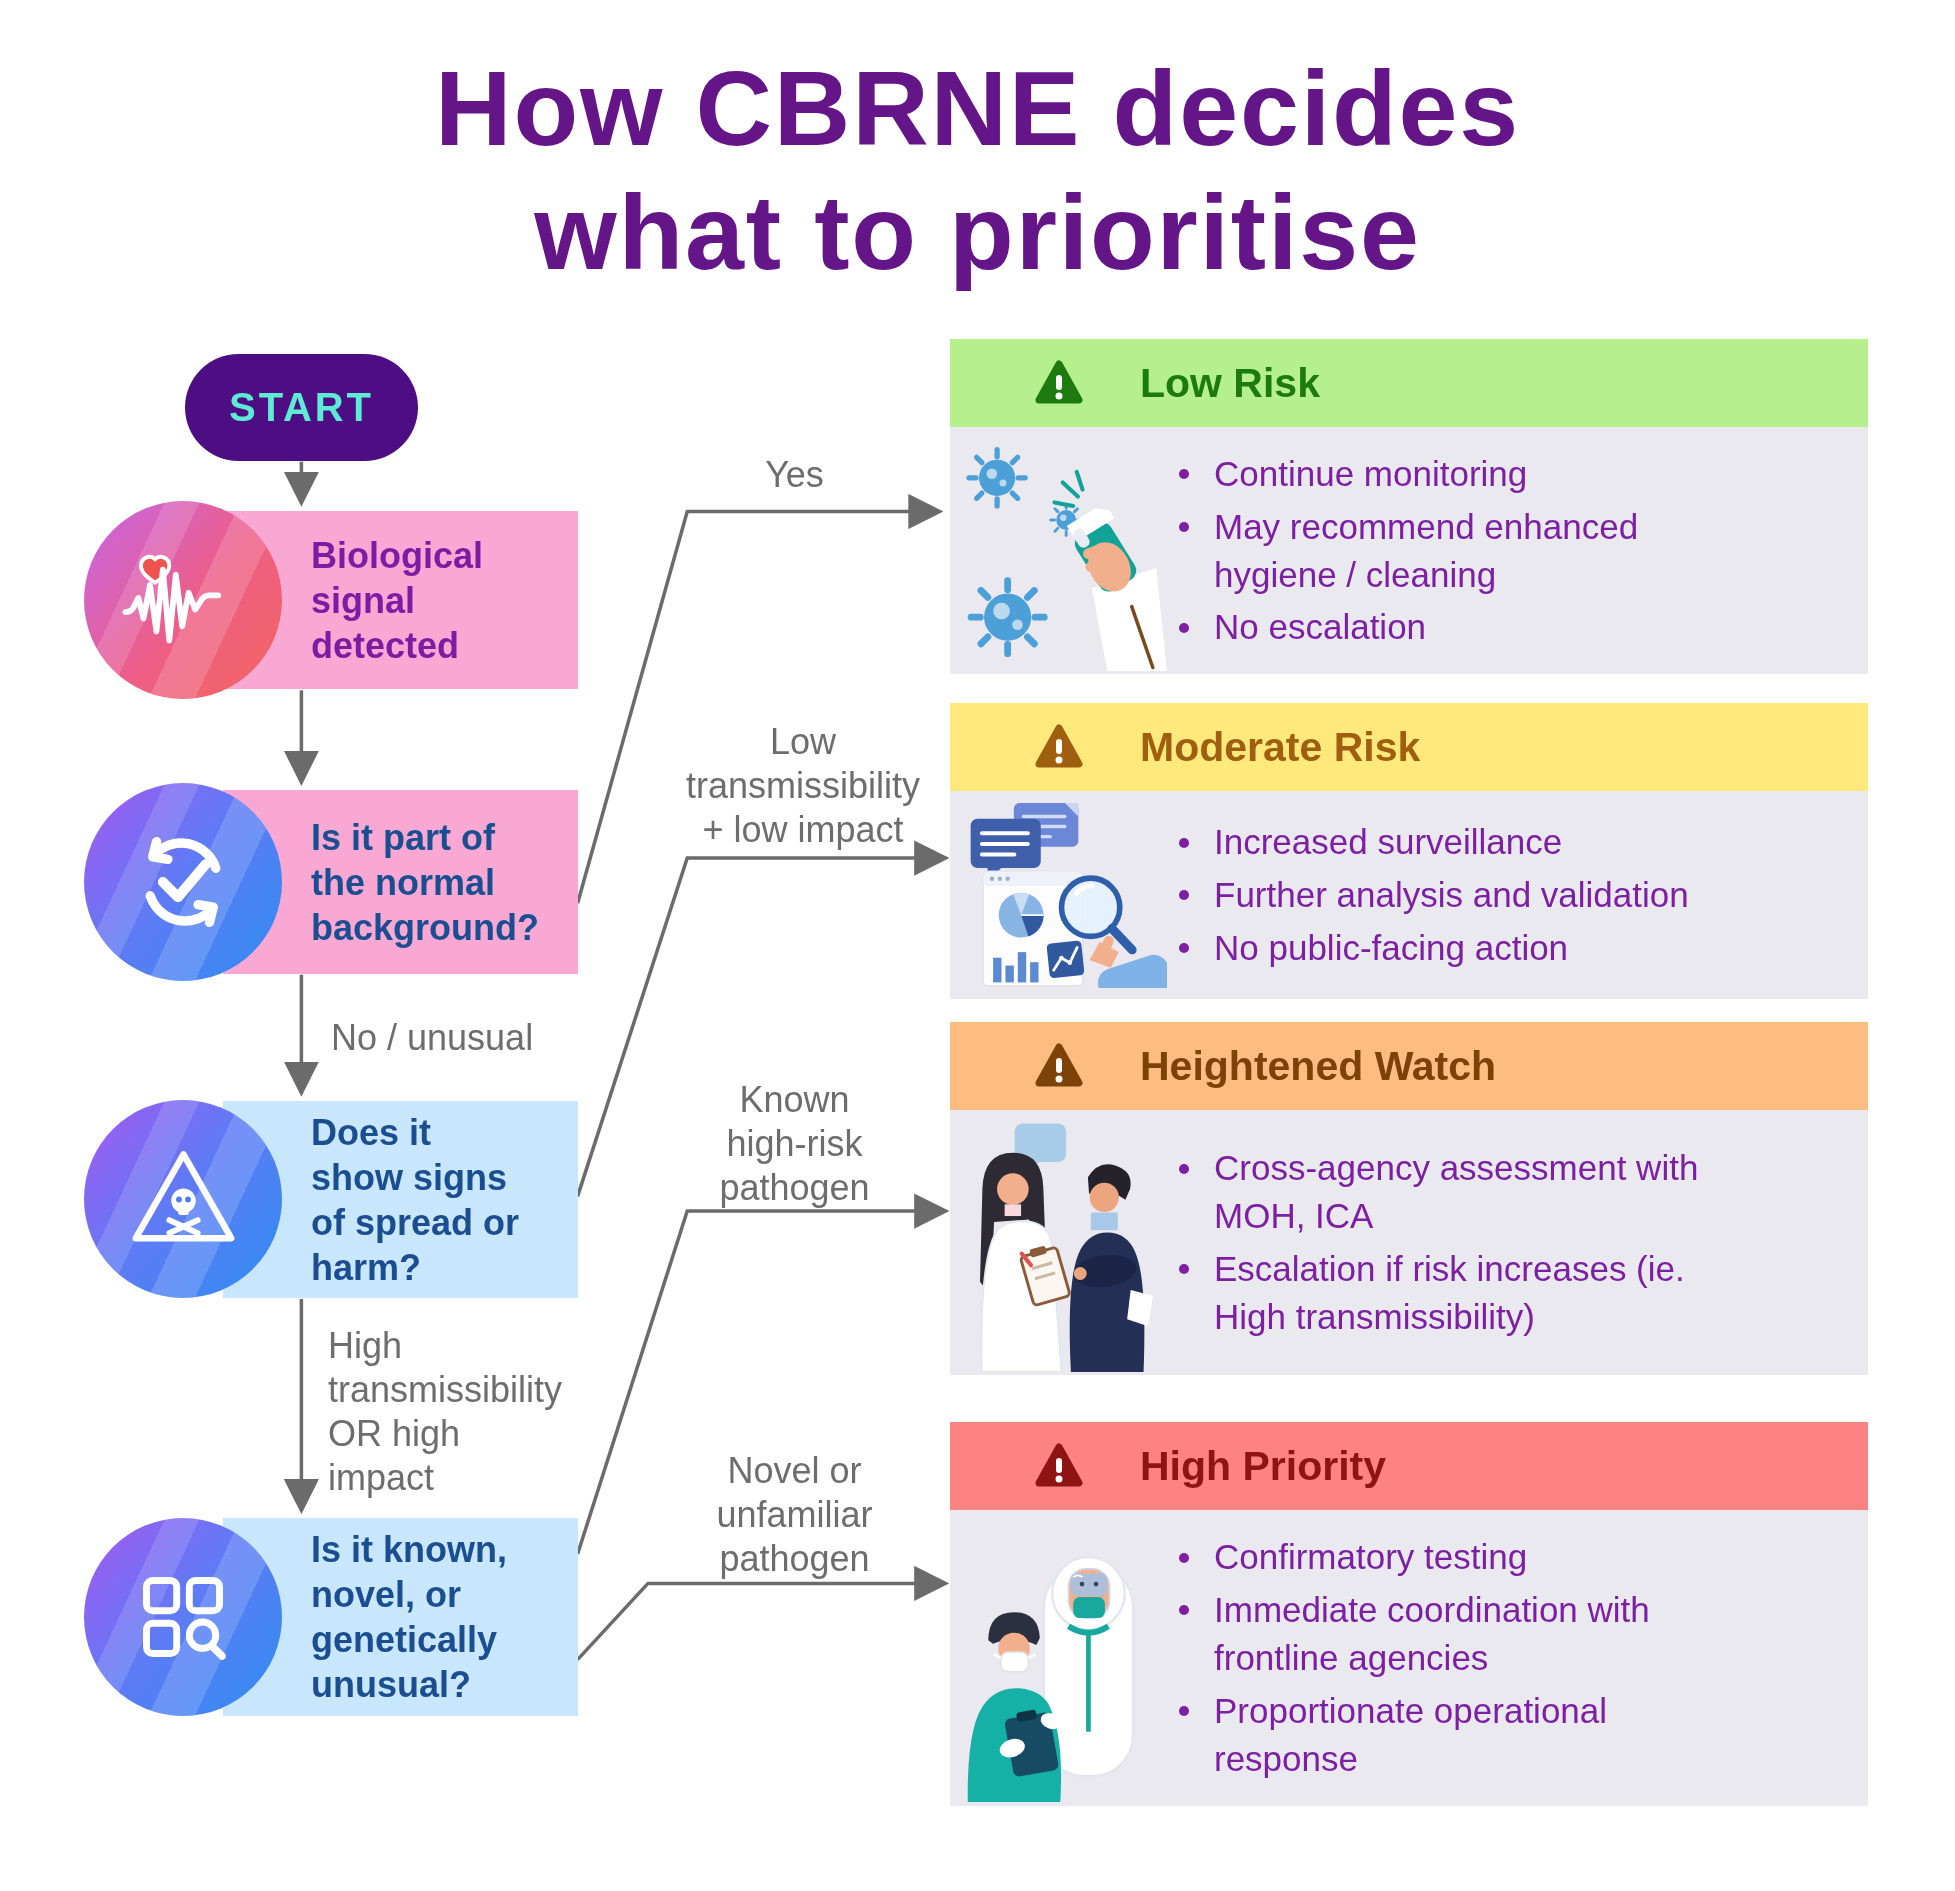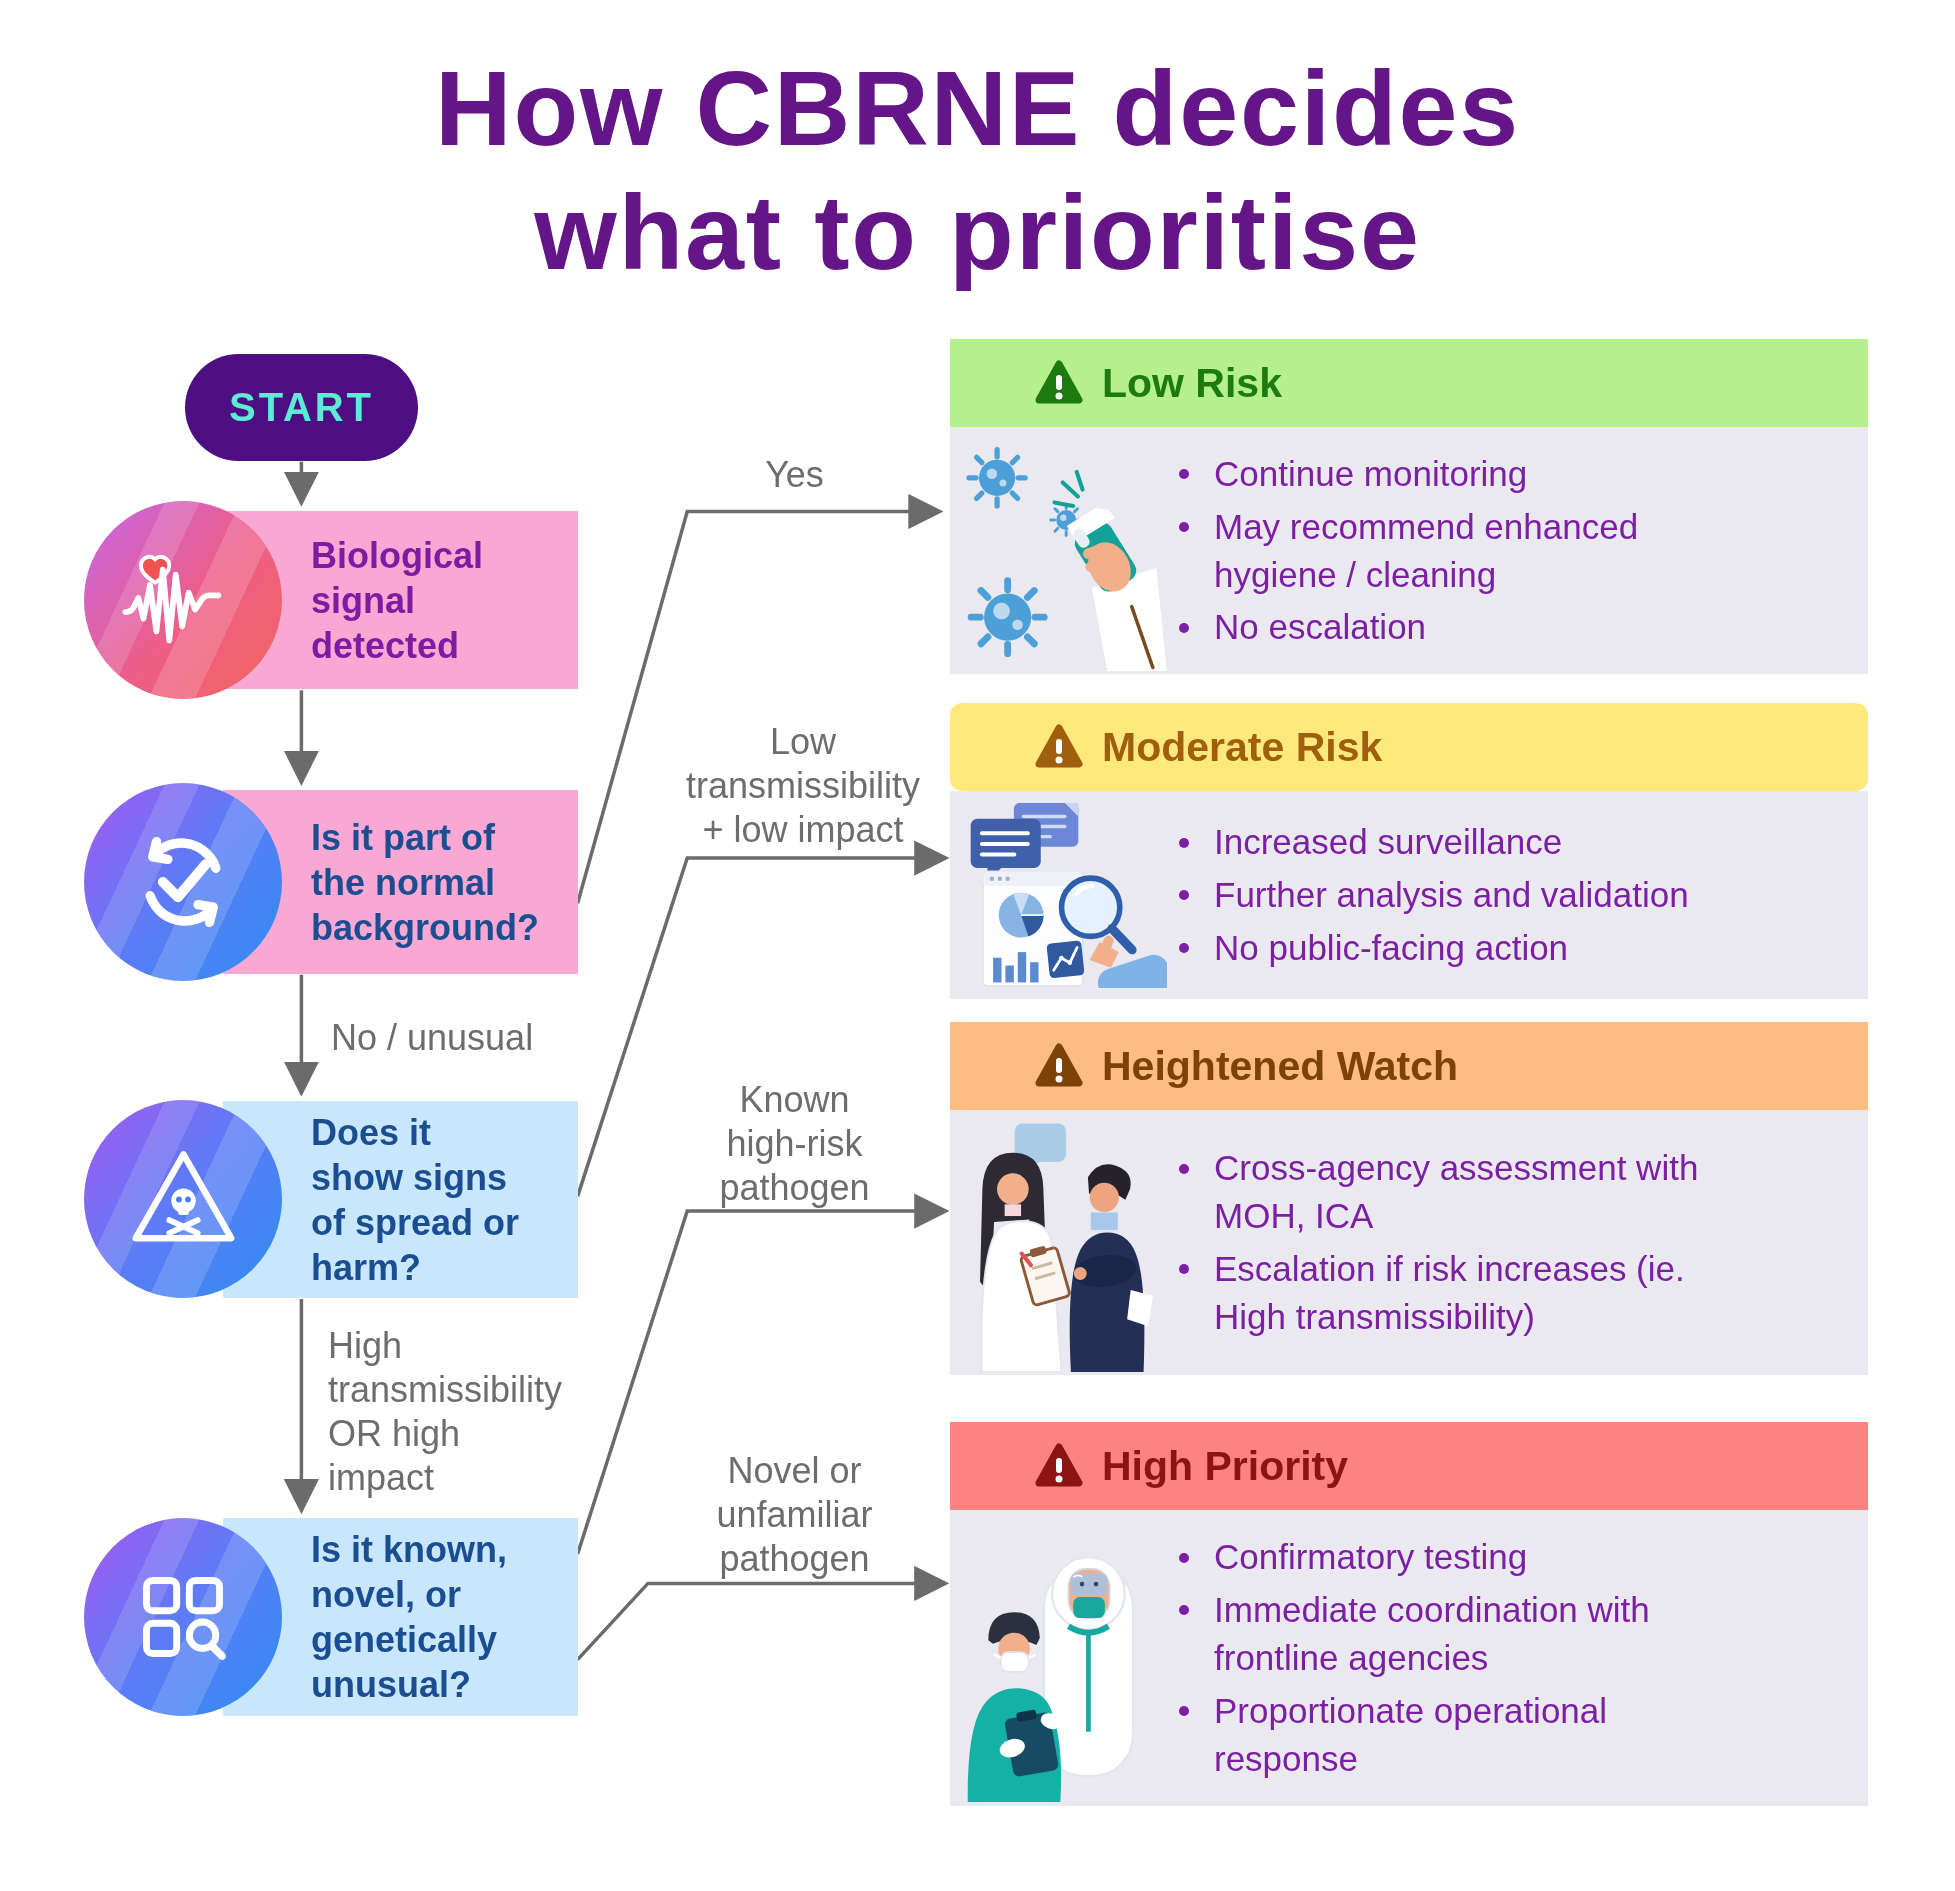--- a/index.html
+++ b/index.html
@@ -44,32 +44,32 @@
   .edge-label{position:absolute;color:#6d6d6d;font-size:36px;line-height:44px;white-space:pre-line;z-index:2;}
   .lbl-yes{left:677px;top:453px;width:235px;text-align:center;}
   .lbl-lowtrans{left:633px;top:720px;width:340px;text-align:center;}
   .lbl-known{left:648px;top:1078px;width:293px;text-align:center;}
   .lbl-novel{left:648px;top:1449px;width:293px;text-align:center;}
   .lbl-nounusual{left:331px;top:1016px;width:305px;text-align:left;}
   .lbl-hightrans{left:328px;top:1324px;width:340px;text-align:left;}
 
   
   .outcome{position:absolute;left:950px;width:918px;z-index:2;}
-  .oc-header{height:88px;display:flex;align-items:center;padding-left:82px;gap:16px;}
+  .oc-header{height:88px;display:flex;align-items:center;padding-left:82px;gap:54px;}
   .oc-title{font-size:41px;font-weight:bold;margin:0;}
   .warn-icon{width:54px;height:50px;display:inline-flex;}
   .oc-body{background:#e9e9ef;display:flex;}
   .oc-art{width:223px;flex:0 0 223px;display:flex;align-items:center;justify-content:center;overflow:hidden;}
   .oc-list{list-style:none;margin:auto 0;padding:0 23.5px 0 0;flex:1;}
   .oc-list li{position:relative;padding-left:41px;color:#7c1fa2;font-size:35px;line-height:48px;
               white-space:pre-line;margin:4.7px 0;}
   .oc-list .dot{position:absolute;left:5.9px;top:19.4px;width:10px;height:10px;border-radius:50%;background:#7c1fa2;}
 
   .low    .oc-header{background:#b5f08d;} .low    .oc-header{color:#1c7a0e;}
-  .mod    .oc-header{background:#ffe97d;border-radius:12px;} .mod    .oc-header{color:#a05f0f;}
+  .mod    .oc-header{background:#ffe97d;} .mod    .oc-header{color:#a05f0f;}
   .heig   .oc-header{background:#fdbd80;} .heig   .oc-header{color:#7c4206;}
   .high   .oc-header{background:#fd8282;} .high   .oc-header{color:#8f1313;}
   .low {top:339px;}  .low  .oc-body{height:247px;}
   .mod {top:703px;} .mod  .oc-body{height:208px;}
   .heig{top:1022px;} .heig .oc-body{height:265px;}
   .high{top:1422px;} .high .oc-body{height:296px;}
 </style>
 </head>
 <body>
 

